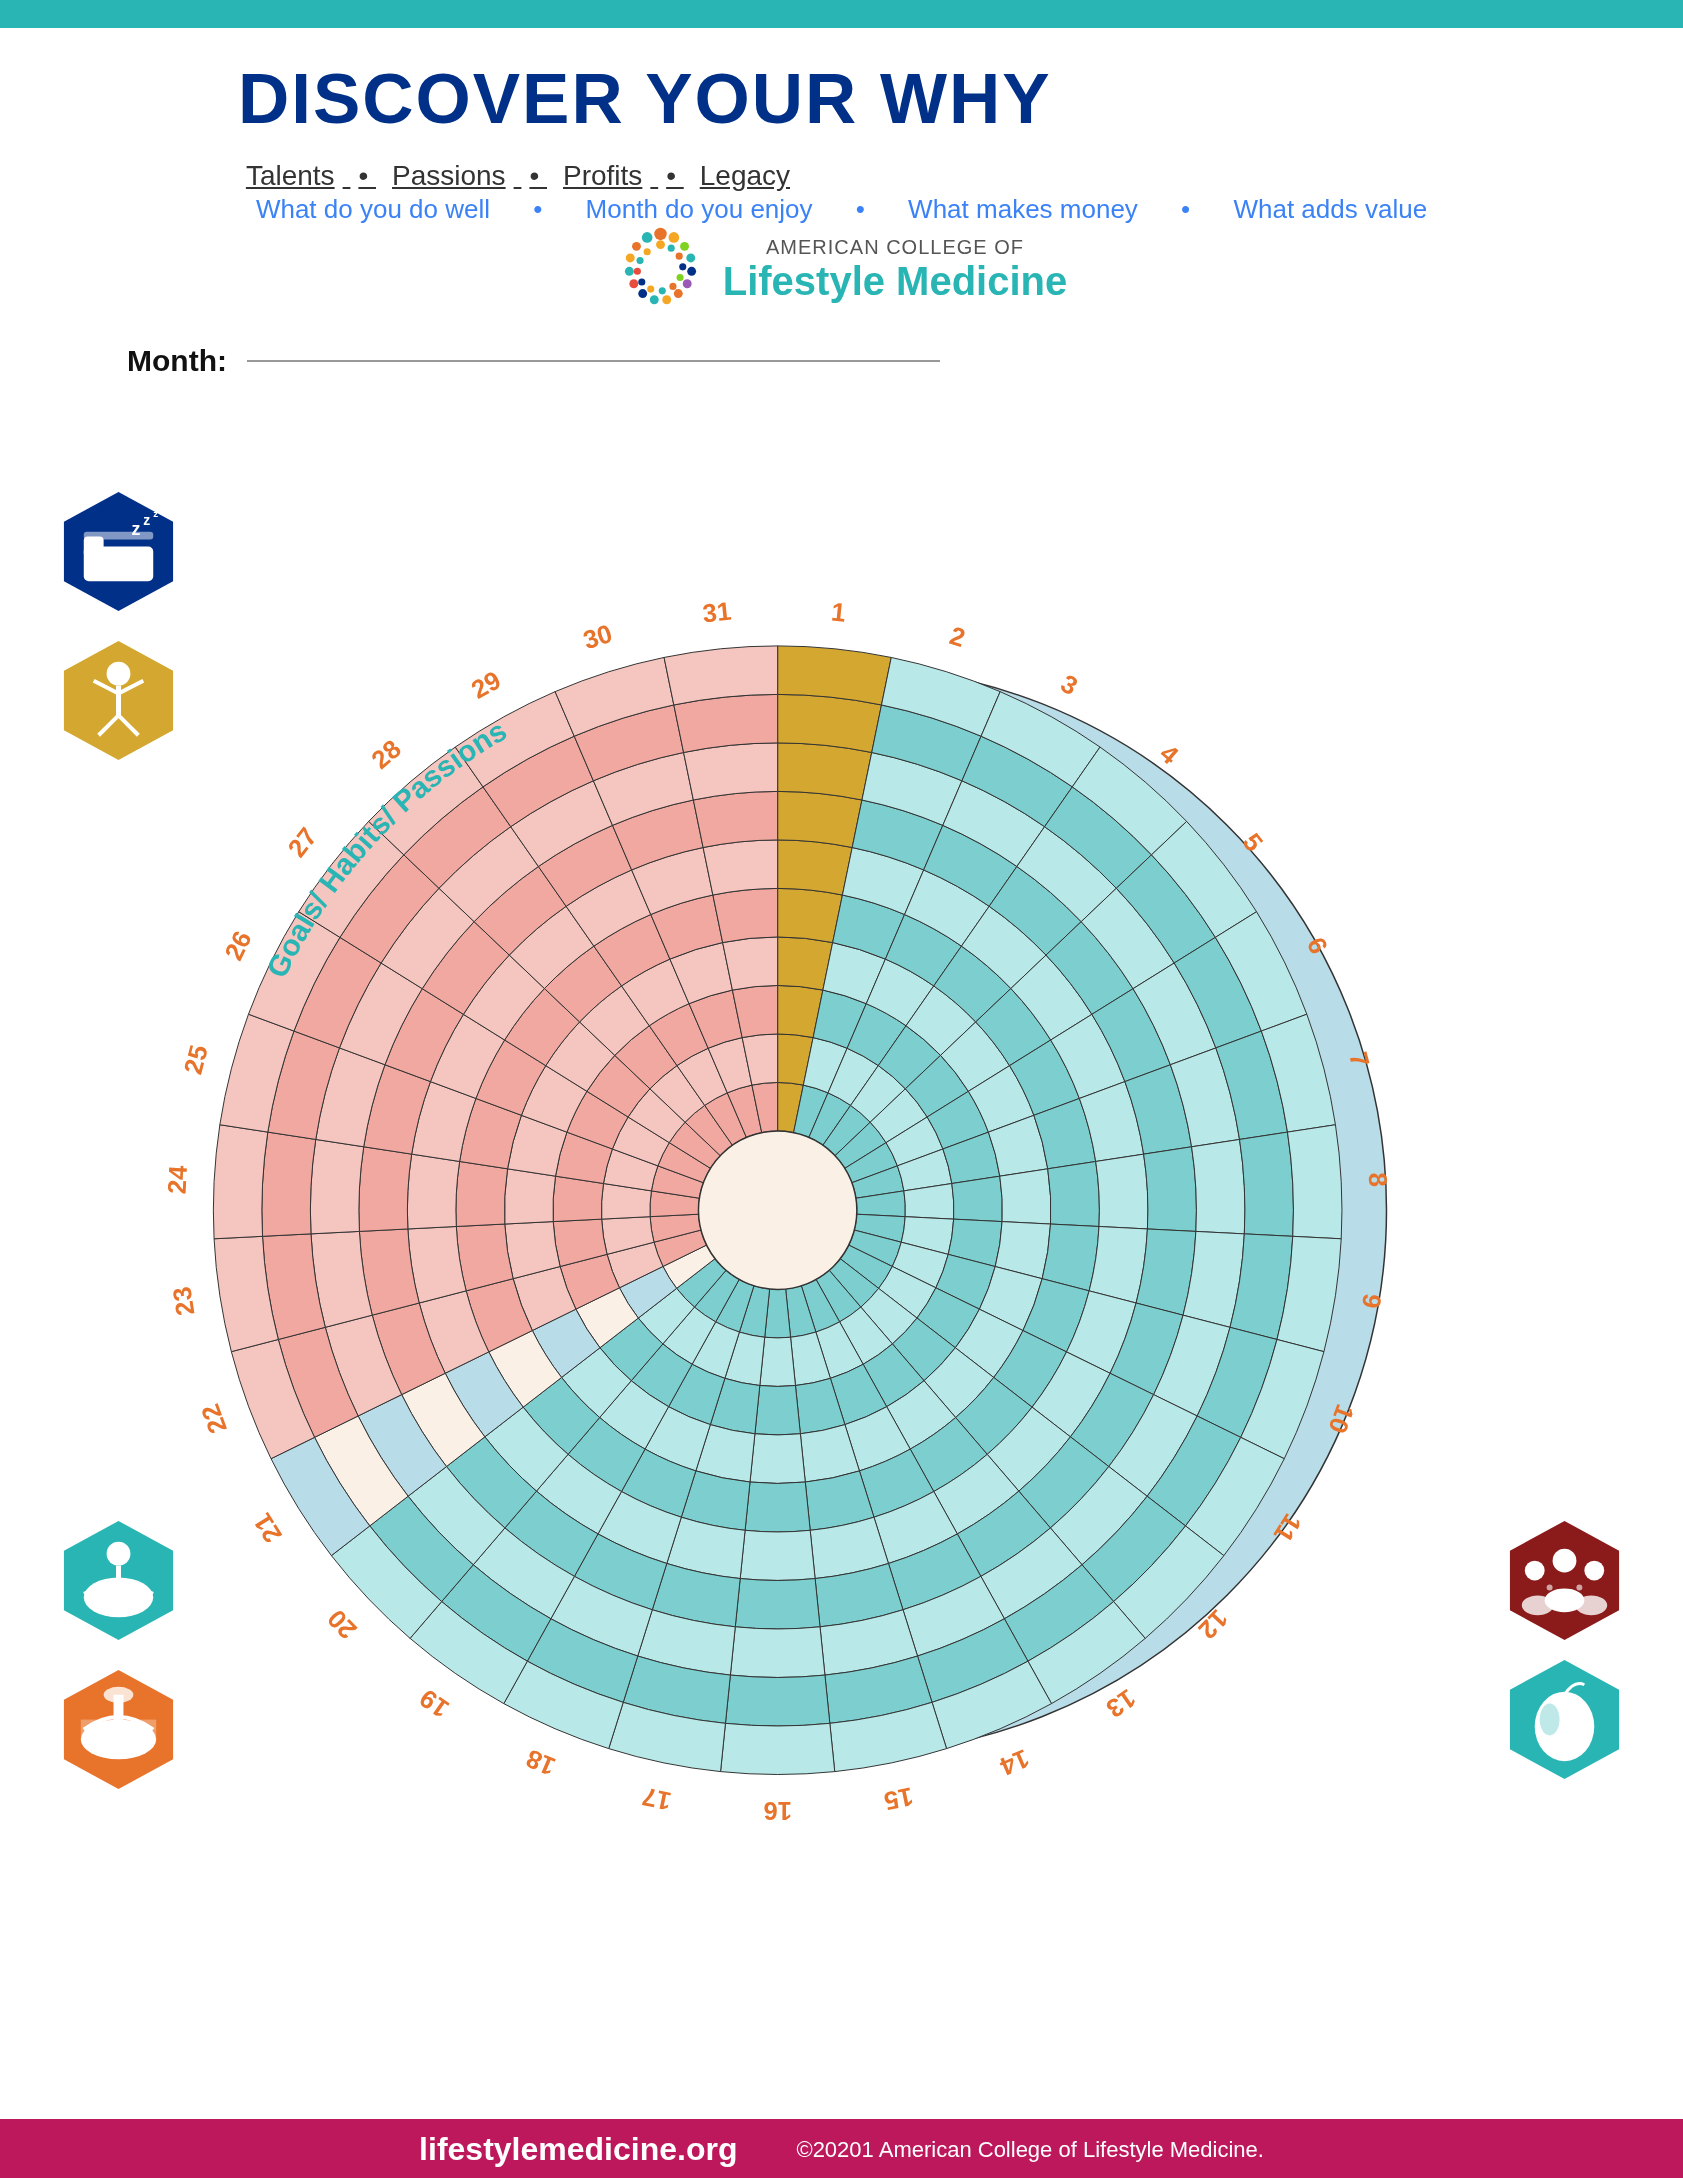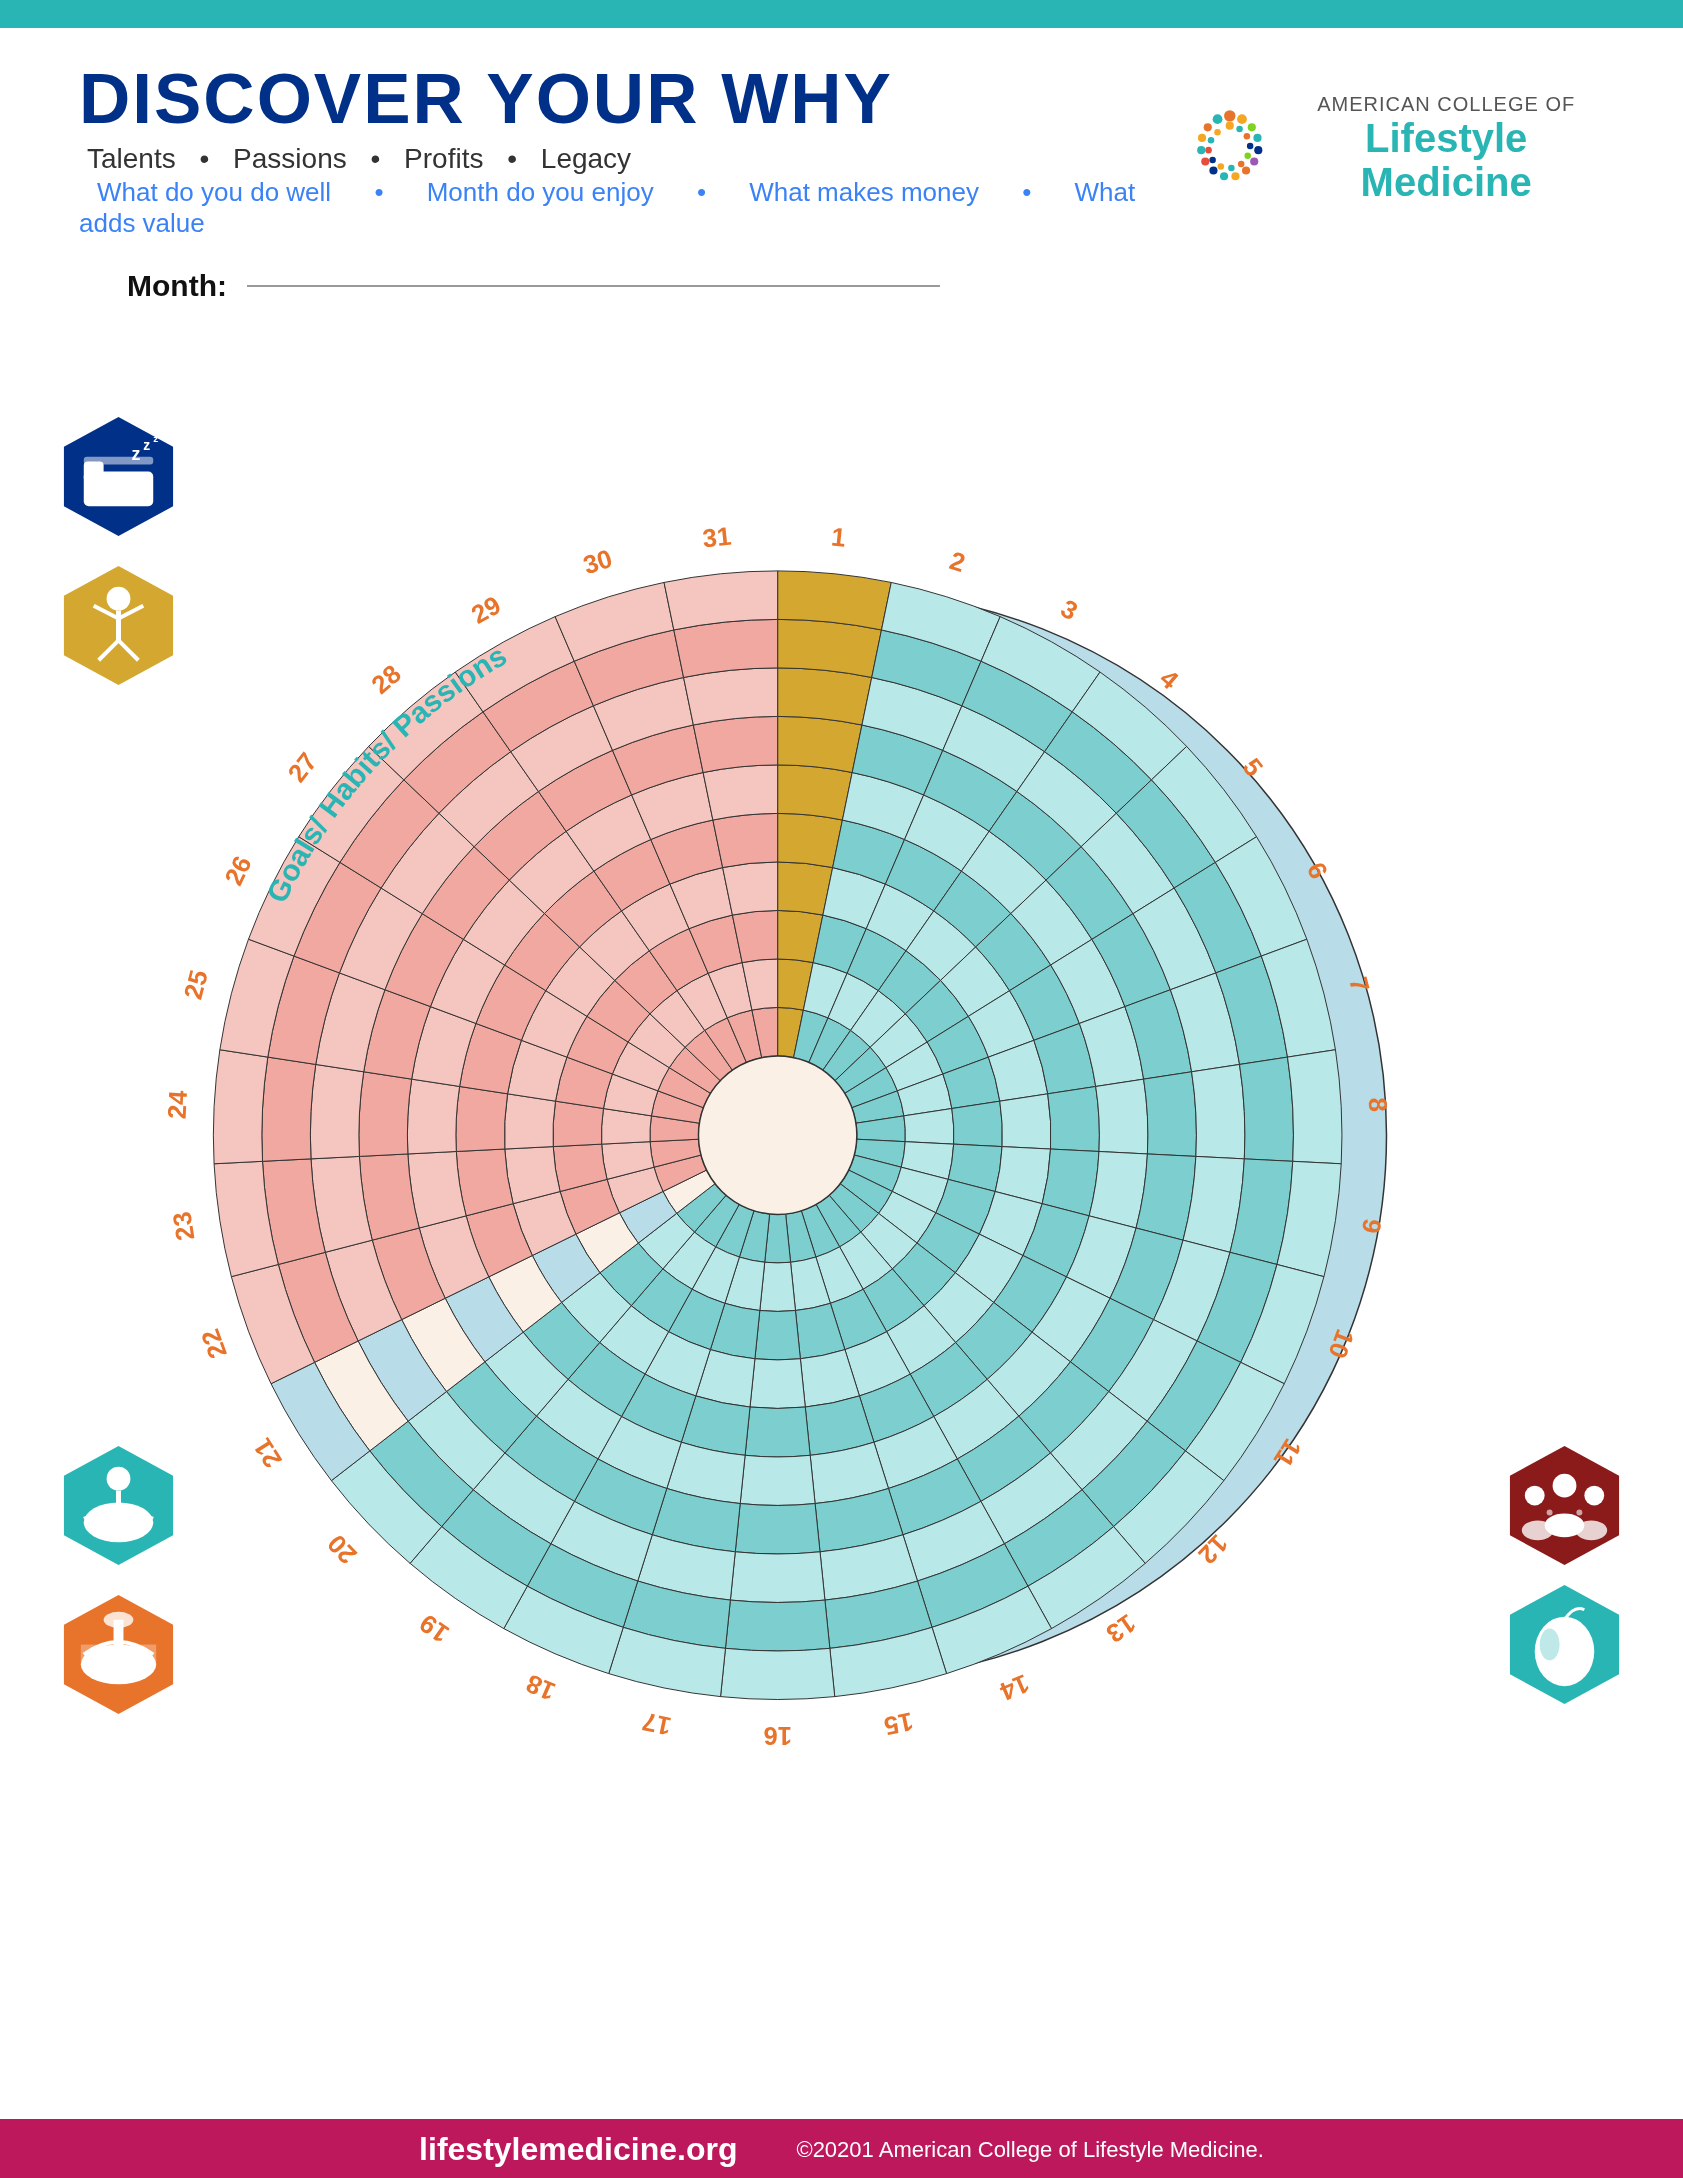--- a/index.html
+++ b/index.html
@@ -26,36 +26,38 @@
       width: 100%;
       height: 59px;
       background: #be185d;
     }
 
     .header {
       display: flex;
       align-items: center;
       justify-content: space-between;
       padding: 30px 79px 10px 79px;
+      flex-direction: column;
     }
 
     .header-left {}
 
     .main-title {
       font-size: 71px;
       font-weight: 900;
       color: #003087;
       letter-spacing: 2px;
       text-transform: uppercase;
     }
 
     .subtitle-line1 {
       font-size: 28px;
       color: #333;
-      margin-top: 4px;
+      margin-top: 21px;
+      text-decoration: underline;
     }
 
     .subtitle-line1 span {
       margin: 0 8px;
       color: #333;
     }
 
     .subtitle-line2 {
       font-size: 26px;
       color: #2ab5b5;

